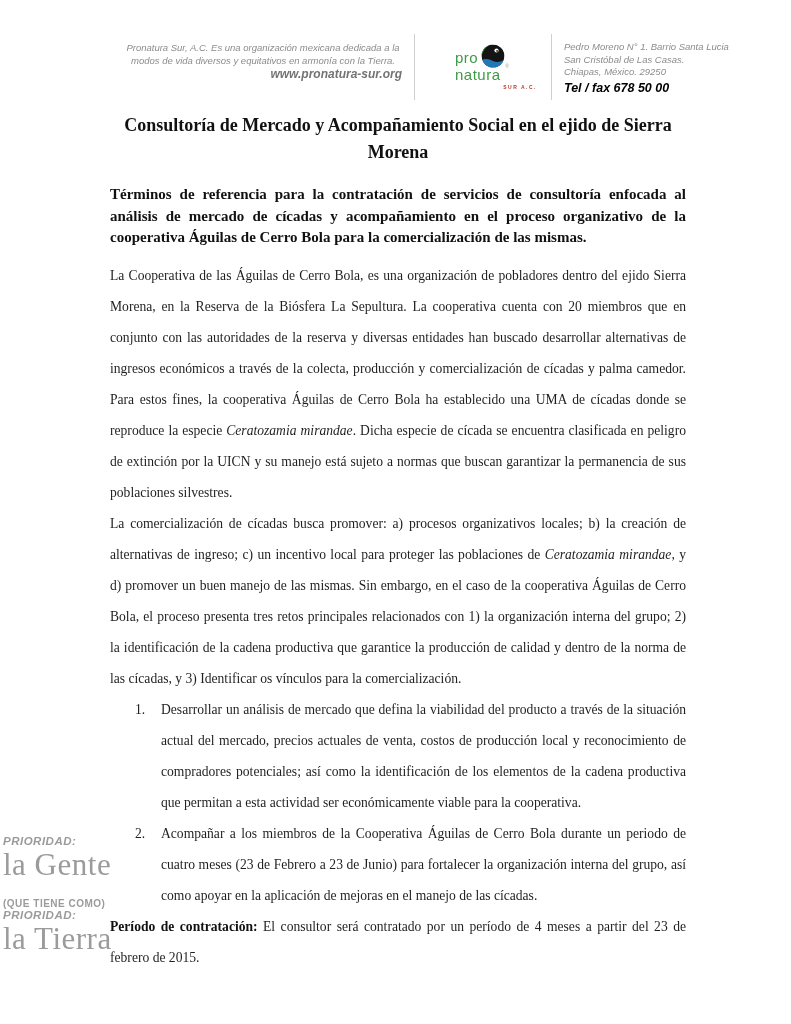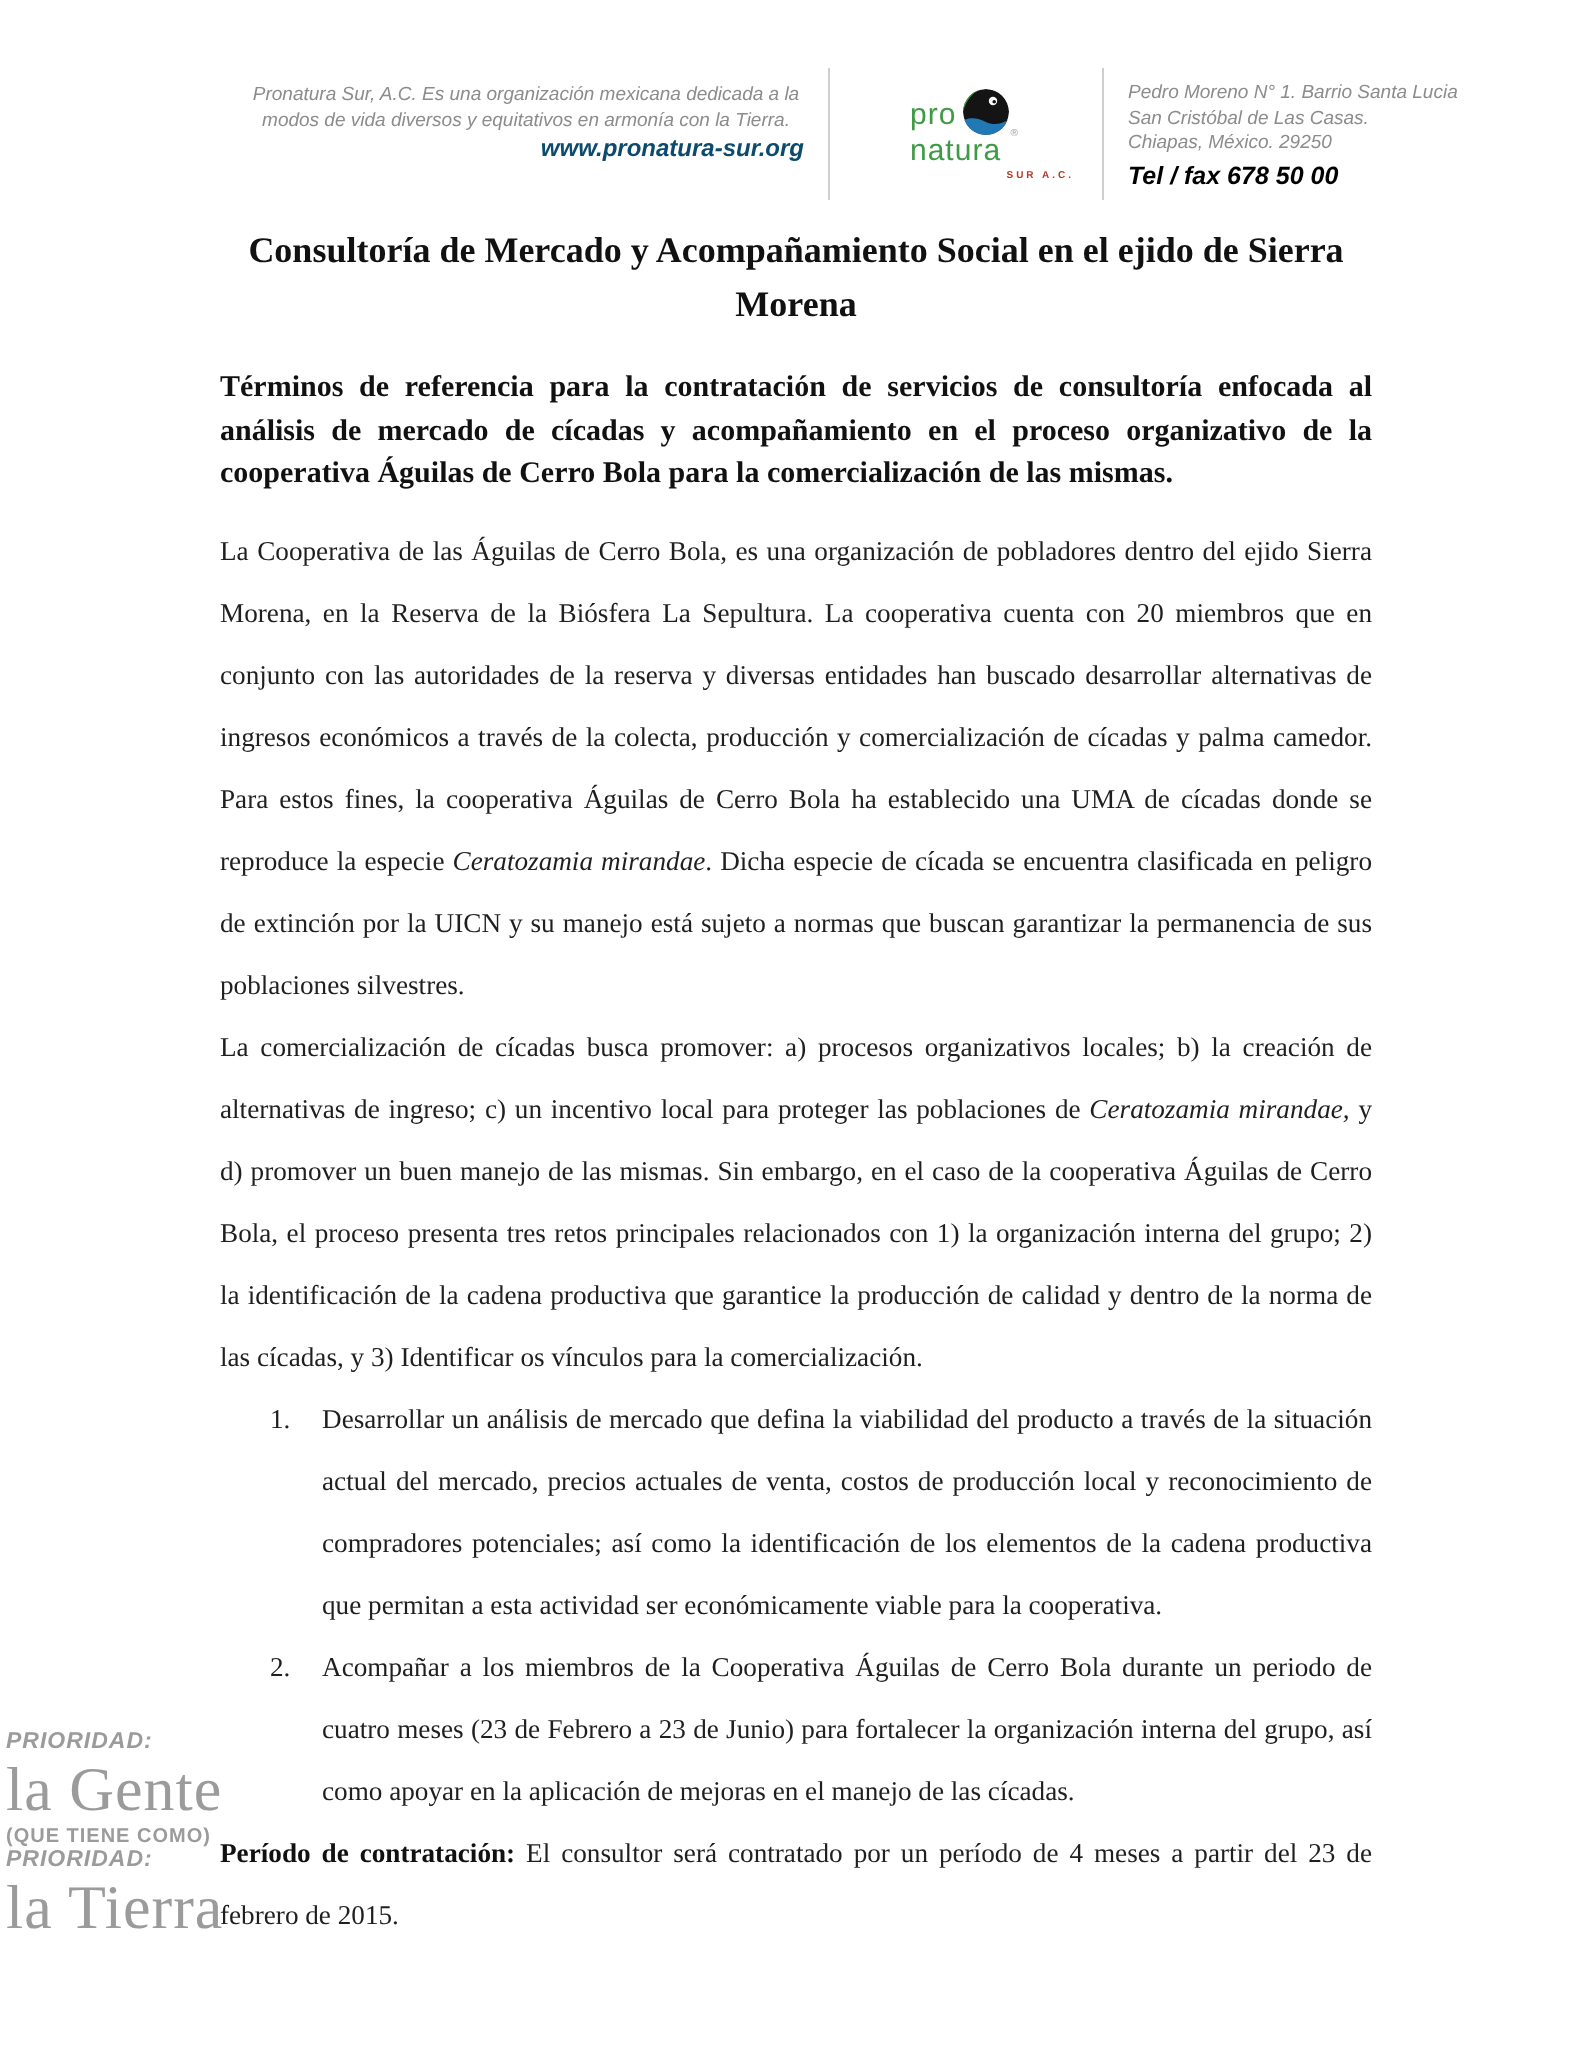--- a/index.html
+++ b/index.html
@@ -32,21 +32,21 @@
     font-size: 9.5px;
     line-height: 13px;
     color: #8c8c8c;
     text-align: center;
     padding-top: 9px;
   }
   .lh-web {
     font-weight: bold;
     font-style: italic;
     font-size: 12px;
-    color: #0c4a6e;
+    color: #737373;
     text-align: right;
     margin-top: 1px;
   }
   .lh-div {
     width: 1px;
     height: 66px;
     background: #cfcfcf;
     margin-top: 2px;
   }
   .lh-div.first { margin-left: 12px; }
@@ -168,21 +168,21 @@
   .f-prio {
     font-family: "Liberation Sans", sans-serif;
     font-weight: bold;
     font-style: italic;
     font-size: 11.5px;
     letter-spacing: 0.5px;
   }
   .f-big {
     font-family: "Liberation Serif", serif;
     font-size: 31px;
-    margin: 0 6px 0 3px;
+    margin: 0 6px 15px 3px;
     letter-spacing: 0.5px;
   }
   .f-mid {
     font-family: "Liberation Sans", sans-serif;
     font-weight: bold;
     font-size: 10px;
     letter-spacing: 0.5px;
     margin-right: 7px;
   }
   .f-big.last { margin-right: 0; }

